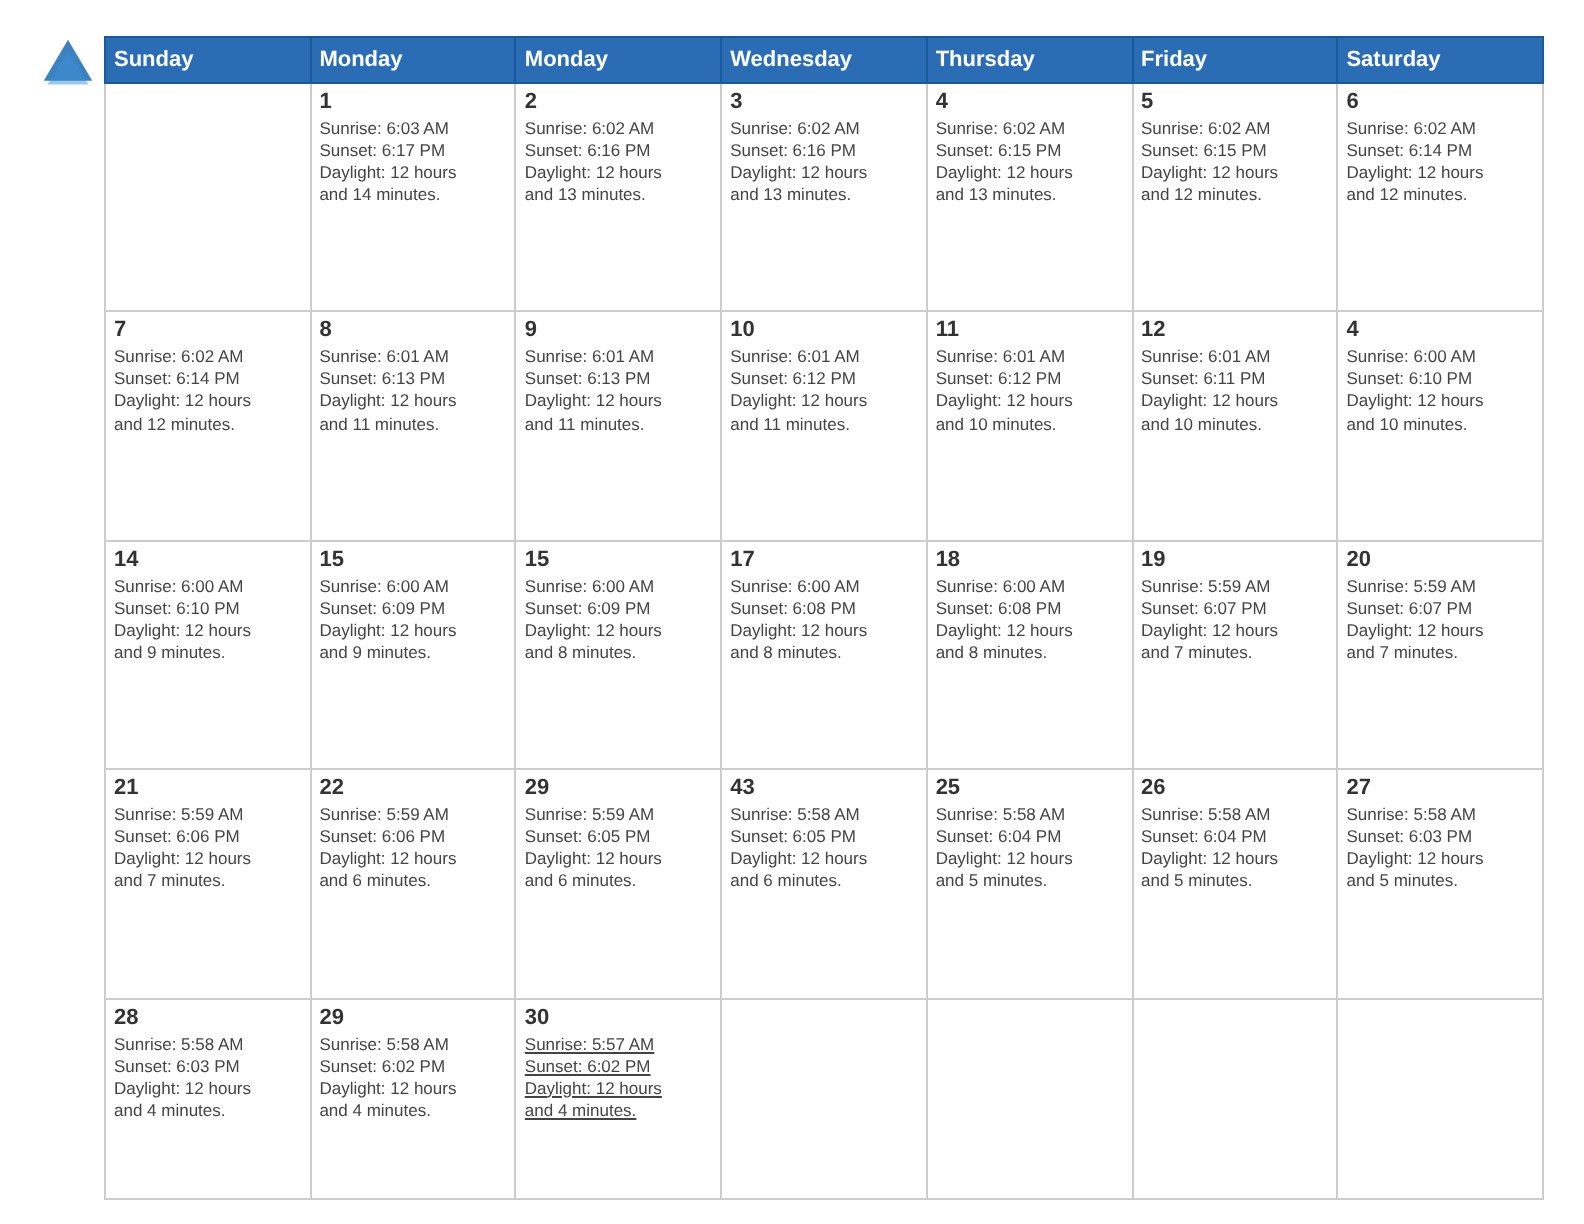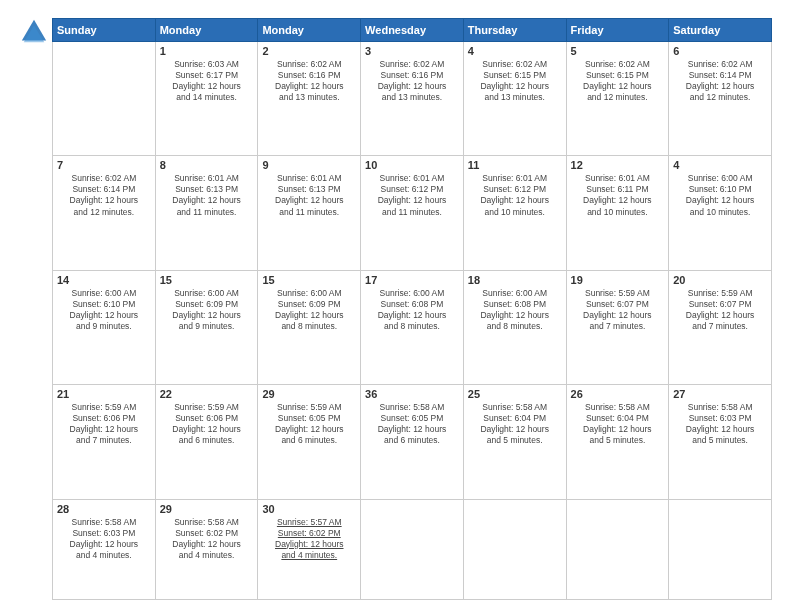--- a/index.html
+++ b/index.html
@@ -88,21 +88,20 @@
       font-size: 11px;
       font-weight: bold;
       color: #333;
       margin-bottom: 2px;
       display: block;
     }
     .day-info {
       font-size: 8.5px;
       color: #444;
       line-height: 1.3;
-      text-align: center;
     }
     .empty-cell {
       background: #fff;
     }
     .last-row td {
       height: 72px;
     }
   </style>
 </head>
 <body>
@@ -301,21 +300,21 @@
 and 6 minutes.</div>
           </td>
           <td>
             <span class="day-number">29</span>
             <div class="day-info" style="white-space: pre-line;">Sunrise: 5:59 AM
 Sunset: 6:05 PM
 Daylight: 12 hours
 and 6 minutes.</div>
           </td>
           <td>
-            <span class="day-number">36</span>
+            <span class="day-number">43</span>
             <div class="day-info" style="white-space: pre-line;">Sunrise: 5:58 AM
 Sunset: 6:05 PM
 Daylight: 12 hours
 and 6 minutes.</div>
           </td>
           <td>
             <span class="day-number">25</span>
             <div class="day-info" style="white-space: pre-line;">Sunrise: 5:58 AM
 Sunset: 6:04 PM
 Daylight: 12 hours

